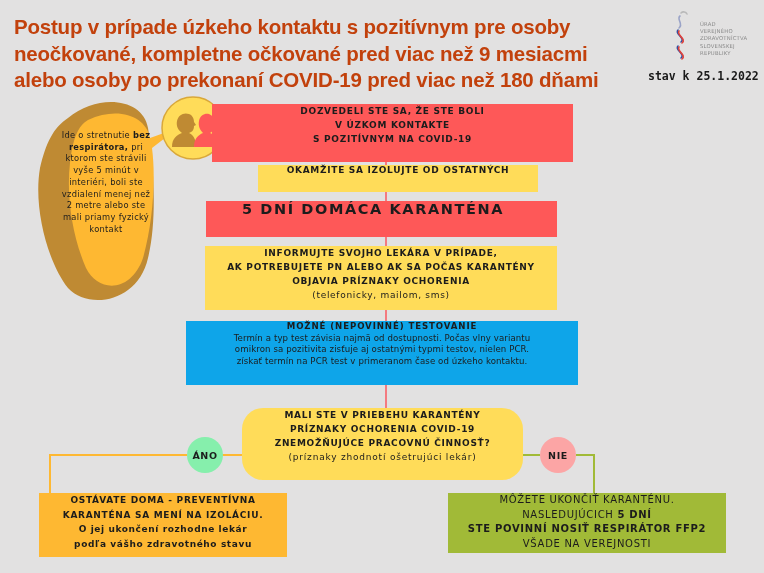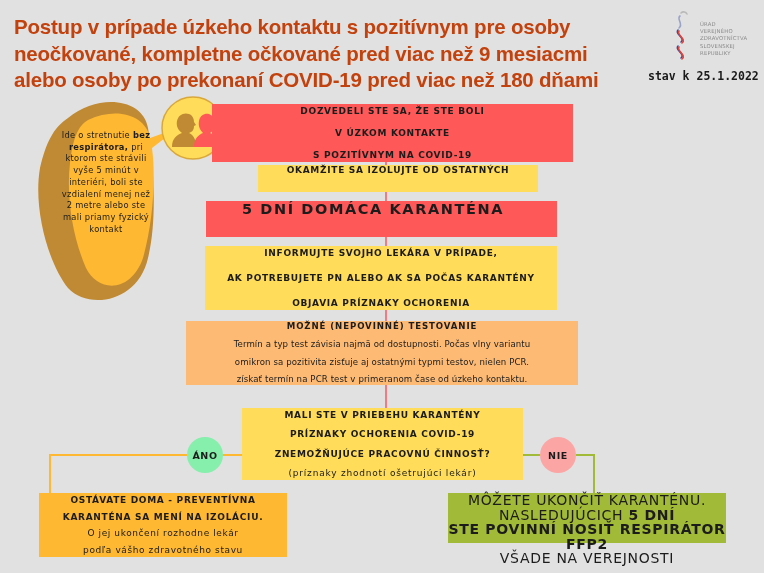--- a/index.html
+++ b/index.html
@@ -34,44 +34,44 @@
     left: 648px; top: 69px;
     font-family: "DejaVu Sans Mono", monospace;
     font-weight: bold; font-size: 11.5px; color: #1a1a1a;
   }
 
   
   .vline { width: 2px; background: #f47a80; }
 
   
   .box {
-    display: flex; flex-direction: column; align-items: center; justify-content: space-between;
+    display: flex; flex-direction: column; align-items: center; justify-content: flex-start;
     text-align: center; font-weight: bold; text-transform: none;
     letter-spacing: 0.7px;
   }
   .red { background: #fe5858; }
   .yellow { background: #ffdc59; }
-  .cream { background: #fdba74; }
+  .cream { background: #0ea5e9; }
   .orange { background: #feb832; }
   .green { background: #a1ba37; }
 
   #box-contact { left: 212px; top: 104px; width: 361px; height: 58px; font-size: 9px; line-height: 14px; }
   #box-isolate { left: 242px; top: 165px; width: 280px; height: 27px; font-size: 9px; margin-left: 16px; }
   #box-quarantine { left: 206px; top: 201px; width: 351px; height: 36px; font-size: 14.5px; letter-spacing: 1.6px; align-items: flex-start; padding-left: 36px; }
   #box-inform { left: 205px; top: 246px; width: 352px; height: 64px; font-size: 9px; line-height: 14px; }
   #box-inform .sub { font-weight: normal; }
   #box-testing { left: 186px; top: 321px; width: 392px; height: 64px; font-size: 8.6px; line-height: 11.2px; letter-spacing: 0.1px; }
   #box-testing .h { font-weight: bold; letter-spacing: 0.9px; margin-bottom: 1px; }
   #box-testing .p { font-weight: normal; }
-  #box-question { left: 242px; top: 408px; width: 281px; height: 72px; font-size: 9px; line-height: 14px; }
+  #box-question { left: 242px; top: 408px; width: 281px; height: 72px; font-size: 9px; line-height: 14px; border-radius: 21px; }
   #box-question .sub { font-weight: normal; letter-spacing: 0.8px; }
 
   #box-yes { left: 39px; top: 493px; width: 248px; height: 64px; font-size: 9px; line-height: 14.5px; }
-  #box-yes .sub { font-weight: normal; letter-spacing: 0.6px; }
-  #box-no { left: 448px; top: 493px; width: 278px; height: 50px; font-size: 14px; line-height: 14.5px; font-weight: normal; }
+  #box-yes .sub { font-weight: bold; letter-spacing: 0.6px; }
+  #box-no { left: 448px; top: 493px; width: 278px; height: 60px; font-size: 10px; line-height: 14.5px; font-weight: normal; }
   #box-no b { font-weight: bold; }
 
   .circle {
     border-radius: 50%; display: flex; align-items: center; justify-content: center;
     font-weight: bold; font-size: 9.5px; letter-spacing: 0.6px;
   }
   #ano { left: 187px; top: 437px; width: 36px; height: 36px; background: #86efac; }
   #nie { left: 540px; top: 437px; width: 36px; height: 36px; background: #fca5a5; }
 
   #bubble-text {
@@ -146,20 +146,21 @@
 </div>
 
 <div id="box-quarantine" class="abs box red">
   <div>5 DNÍ DOMÁCA KARANTÉNA</div>
 </div>
 
 <div id="box-inform" class="abs box yellow">
   <div>INFORMUJTE SVOJHO LEKÁRA V PRÍPADE,</div>
   <div>AK POTREBUJETE PN ALEBO AK SA POČAS KARANTÉNY</div>
   <div>OBJAVIA PRÍZNAKY OCHORENIA</div>
+  <div class="sub">(telefonicky, mailom, sms)</div>
 </div>
 
 <div id="box-testing" class="abs box cream">
   <div class="h">MOŽNÉ (NEPOVINNÉ) TESTOVANIE</div>
   <div class="p">Termín a typ test závisia najmä od dostupnosti. Počas vlny variantu</div>
   <div class="p">omikron sa pozitivita zisťuje aj ostatnými typmi testov, nielen PCR.</div>
   <div class="p">získať termín na PCR test v primeranom čase od úzkeho kontaktu.</div>
 </div>
 
 <div id="box-question" class="abs box yellow">

